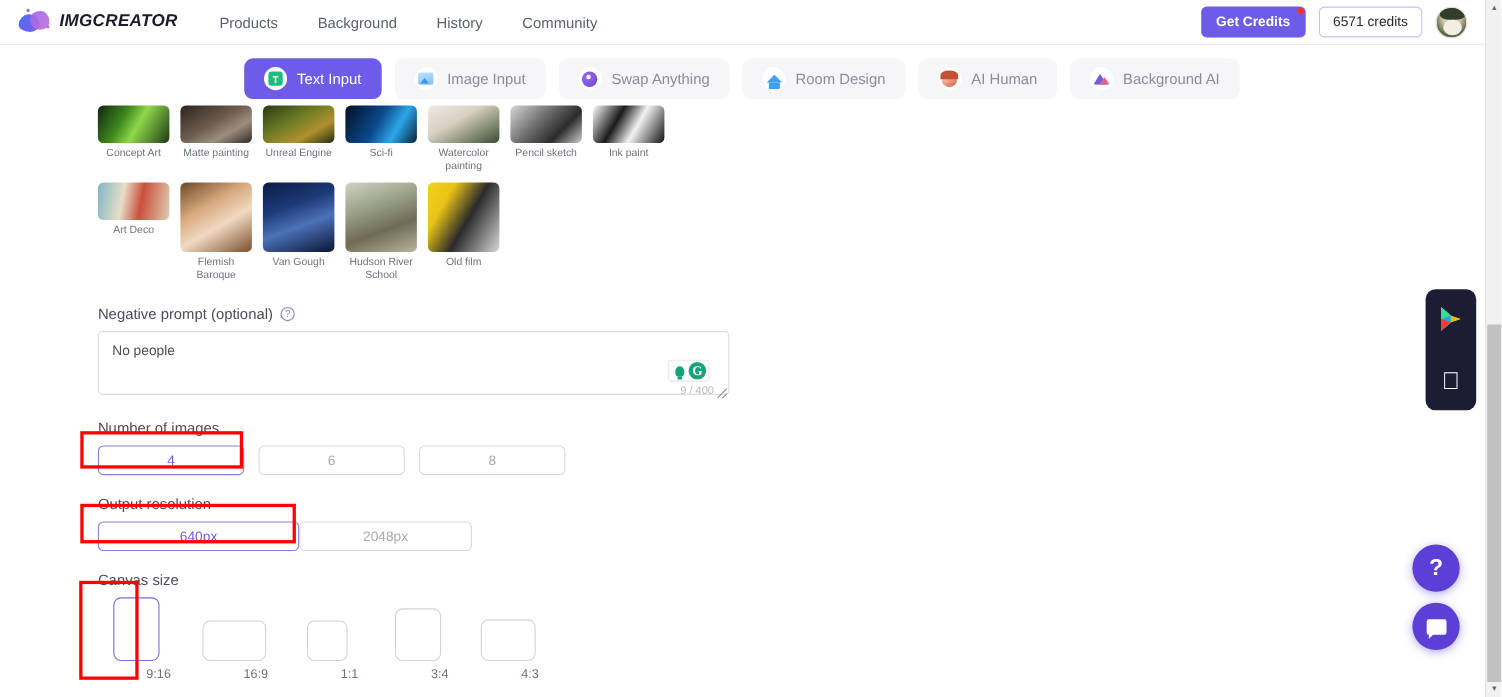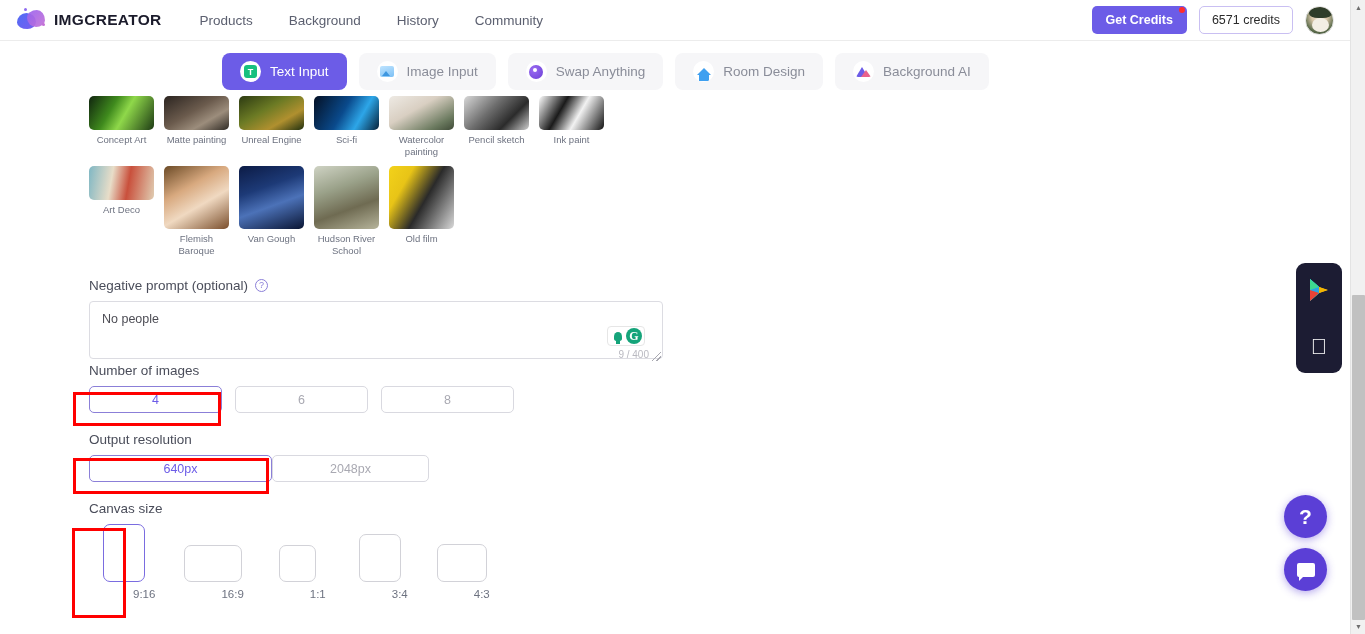--- a/index.html
+++ b/index.html
@@ -12,21 +12,21 @@
   body { position: relative; }
 
   
   .topbar {
     position: absolute; top: 0; left: 0;
     width: 1350px; height: 41px;
     background: #ffffff;
     border-bottom: 1px solid #ececec;
     display: flex; align-items: center;
   }
-  .brand { display: flex; align-items: center; margin-left: 17px; }
+  .brand { display: flex; align-items: center; margin-left: 17px; font-style: italic; }
   .brand-logo { width: 30px; height: 24px; position: relative; }
   .blob-a {
     position: absolute; left: 0; top: 5px; width: 19px; height: 16px;
     border-radius: 50% 50% 45% 55% / 60% 55% 45% 40%;
     background: linear-gradient(135deg, #4f6df5 0%, #7a5cf0 100%);
   }
   .blob-b {
     position: absolute; left: 10px; top: 2px; width: 18px; height: 17px;
     border-radius: 55% 45% 50% 50% / 45% 60% 40% 55%;
     background: linear-gradient(135deg, #9a63ef 0%, #c471d6 100%);
@@ -344,20 +344,26 @@
     <span>Swap Anything</span>
   </div>
   <div class="tab">
     <span class="tab-ico">
         <span class="ico-home"></span>
       </span>
     <span>Room Design</span>
   </div>
   <div class="tab">
     <span class="tab-ico">
+        <span class="ico-human"></span>
+      </span>
+    <span>AI Human</span>
+  </div>
+  <div class="tab">
+    <span class="tab-ico">
         <span class="ico-bg"></span>
       </span>
     <span>Background AI</span>
   </div>
 </div>
 
 <div class="form-col">
 
   <div class="style-grid">
     <div class="style-cell">
@@ -422,21 +428,21 @@
         <span class="gram-bulb">
             <i></i>
           </span>
         <span class="gram-g">G</span>
       </div>
       <div class="char-count">9 / 400</div>
       <div class="resize-grip"></div>
     </div>
   </div>
 
-  <div style="">
+  <div style="margin-top:18px">
     <div class="field-label">Number of images</div>
     <div class="opt-row" style="gap:13px">
       <div class="opt-btn sel" style="width:133px">4</div>
       <div class="opt-btn" style="width:133px">6</div>
       <div class="opt-btn" style="width:133px">8</div>
     </div>
   </div>
 
   <div style="margin-top:19px">
     <div class="field-label">Output resolution</div>

